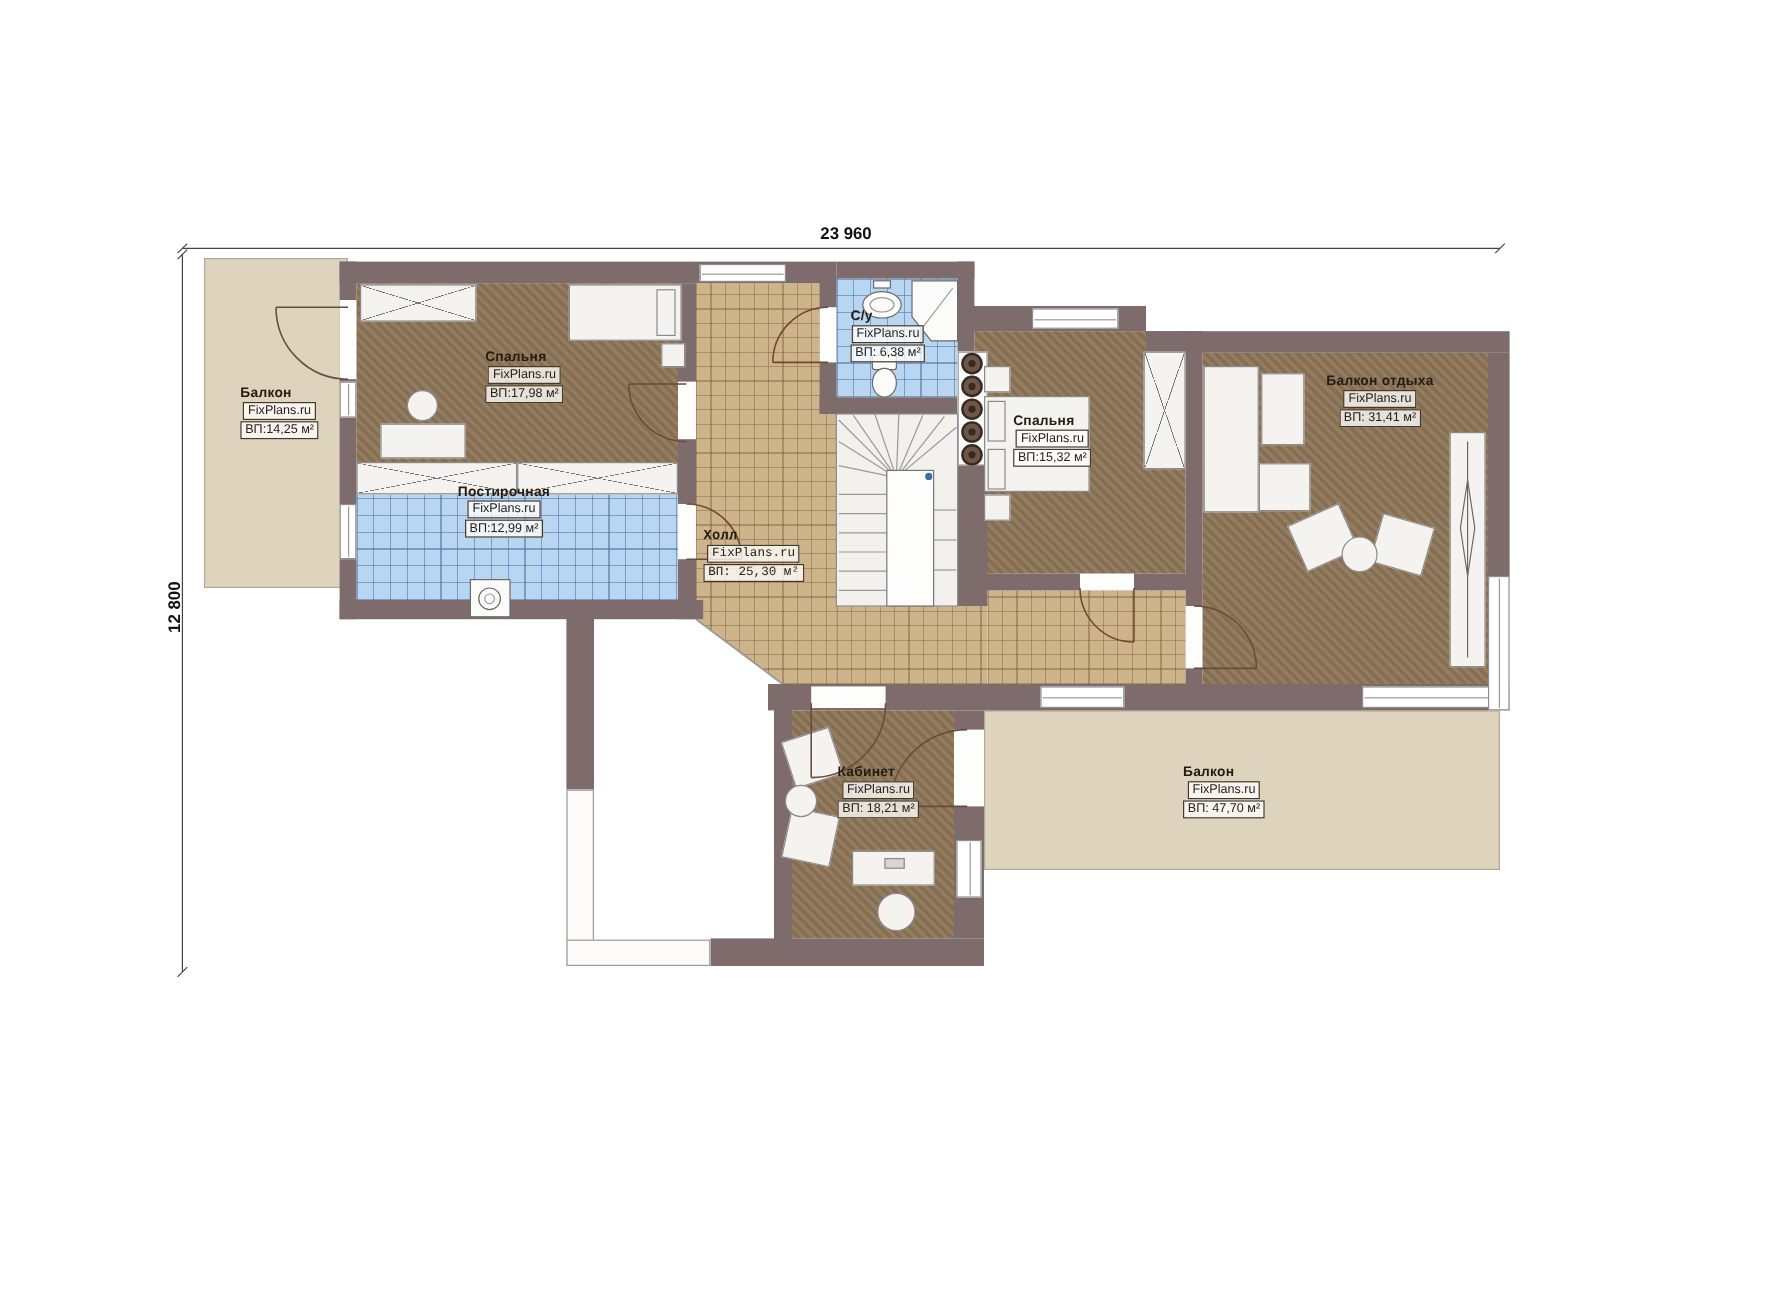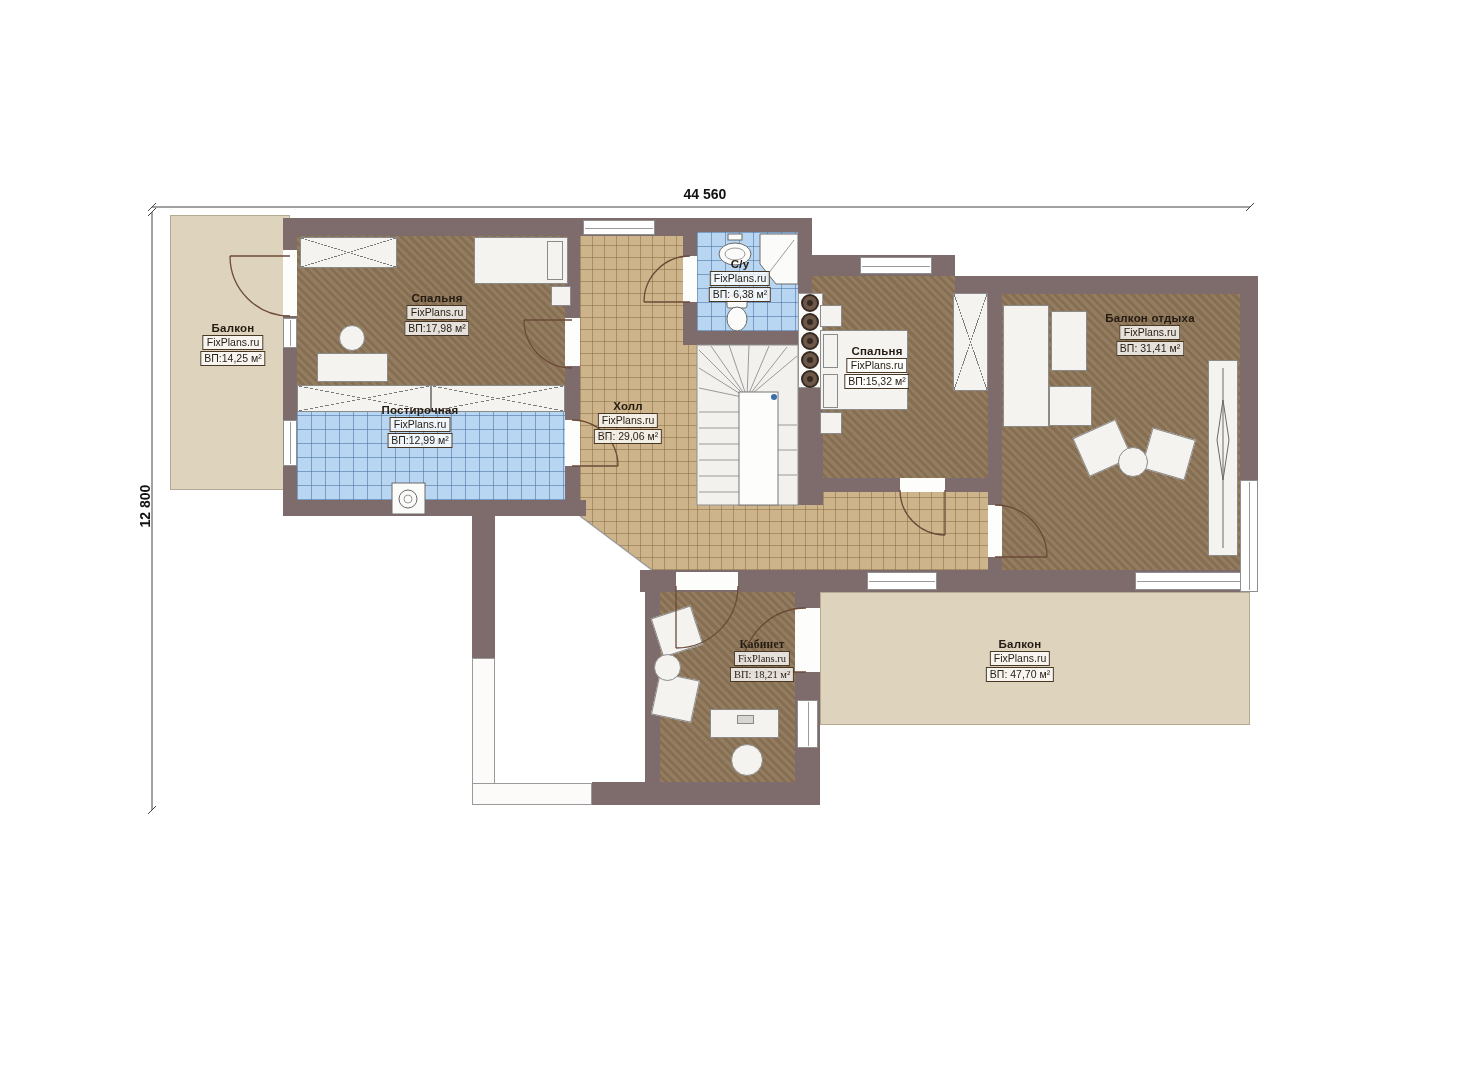--- a/index.html
+++ b/index.html
@@ -21,21 +21,21 @@
   .window-v{position:absolute;background:#ffffff;border:1px solid #8f8f8f;box-sizing:border-box;}
   .window-v::after{content:"";position:absolute;top:1px;bottom:1px;left:50%;width:1px;background:#9a9a9a;}
   .door-gap{position:absolute;background:#fdfdfc;}
   .furn{position:absolute;background:#f4f3f0;border:1px solid #8a8a8a;box-sizing:border-box;}
   .furn-round{border-radius:50%;}
   .xbox{position:absolute;box-sizing:border-box;border:1px solid #8a8a8a;background-color:#f4f3f0;
       background-image:linear-gradient(to top right, transparent 49.4%, #7a7a7a 49.4%, #7a7a7a 50.6%, transparent 50.6%),
                        linear-gradient(to bottom right, transparent 49.4%, #7a7a7a 49.4%, #7a7a7a 50.6%, transparent 50.6%);}
   .railing{position:absolute;background:#fcfbfa;border:1px solid #9a9a9a;box-sizing:border-box;}
   .overlay{position:absolute;left:0;top:0;pointer-events:none;}
-  .room-label{position:absolute;transform:translateX(-50%);text-align:center;z-index:30;white-space:nowrap;}
+  .room-label{position:absolute;transform:translateX(-50%);z-index:30;white-space:nowrap;}
   .rl-name{font-weight:bold;font-size:11.5px;color:#241b12;letter-spacing:0.2px;}
   .rl-box{display:table;margin:1px auto 0;border:1px solid #473723;background:rgba(255,255,255,0.78);
           padding:0 3px;font-size:10.5px;line-height:13px;color:#2a2118;}
   .dim-label{position:absolute;font-weight:bold;font-size:14px;color:#111;text-align:center;z-index:30;}
   .z1{z-index:1}.z2{z-index:5}.z3{z-index:10}.z4{z-index:20}
 </style>
 </head>
 <body>
 
 <div class="canvas">
@@ -216,59 +216,59 @@
     <g stroke="#444444" stroke-width="1" fill="none">
       <line x1="152" y1="207" x2="1250" y2="207"></line>
       <line x1="148" y1="211" x2="156" y2="203"></line>
         <line x1="1246" y1="211" x2="1254" y2="203"></line>
       <line x1="152" y1="212" x2="152" y2="810"></line>
       <line x1="148" y1="216" x2="156" y2="208"></line>
         <line x1="148" y1="814" x2="156" y2="806"></line>
     </g>
   </svg>
 
-  <div class="dim-label" style="left:655px;top:186px;width:100px;">44 560</div>
+  <div class="dim-label" style="left:655px;top:186px;width:100px;">23 960</div>
   <div class="dim-label" style="left:105px;top:498px;width:80px;transform:rotate(-90deg);">12 800</div>
 
   <div class="room-label" style="left:233px;top:322px;">
     <div class="rl-name">Балкон</div>
     <div class="rl-box">FixPlans.ru</div>
     <div class="rl-box">ВП:14,25 м²</div>
   </div>
   <div class="room-label" style="left:437px;top:292px;">
     <div class="rl-name">Спальня</div>
     <div class="rl-box">FixPlans.ru</div>
     <div class="rl-box">ВП:17,98 м²</div>
   </div>
   <div class="room-label" style="left:420px;top:404px;">
     <div class="rl-name">Постирочная</div>
     <div class="rl-box">FixPlans.ru</div>
     <div class="rl-box">ВП:12,99 м²</div>
   </div>
-  <div class="room-label" style="left:628px;top:400px;">
+  <div class="room-label" style="left:628px;top:440px;font-family:Liberation Mono, monospace;">
     <div class="rl-name">Холл</div>
     <div class="rl-box">FixPlans.ru</div>
-    <div class="rl-box">ВП: 29,06 м²</div>
+    <div class="rl-box">ВП: 25,30 м²</div>
   </div>
   <div class="room-label" style="left:740px;top:258px;">
     <div class="rl-name">С/у</div>
     <div class="rl-box">FixPlans.ru</div>
     <div class="rl-box">ВП: 6,38 м²</div>
   </div>
   <div class="room-label" style="left:877px;top:345px;">
     <div class="rl-name">Спальня</div>
     <div class="rl-box">FixPlans.ru</div>
     <div class="rl-box">ВП:15,32 м²</div>
   </div>
   <div class="room-label" style="left:1150px;top:312px;">
     <div class="rl-name">Балкон отдыха</div>
     <div class="rl-box">FixPlans.ru</div>
     <div class="rl-box">ВП: 31,41 м²</div>
   </div>
-  <div class="room-label" style="left:762px;top:638px;font-family:Liberation Serif, serif;">
+  <div class="room-label" style="left:732px;top:638px;">
     <div class="rl-name">Кабинет</div>
     <div class="rl-box">FixPlans.ru</div>
     <div class="rl-box">ВП: 18,21 м²</div>
   </div>
   <div class="room-label" style="left:1020px;top:638px;">
     <div class="rl-name">Балкон</div>
     <div class="rl-box">FixPlans.ru</div>
     <div class="rl-box">ВП: 47,70 м²</div>
   </div>
 

